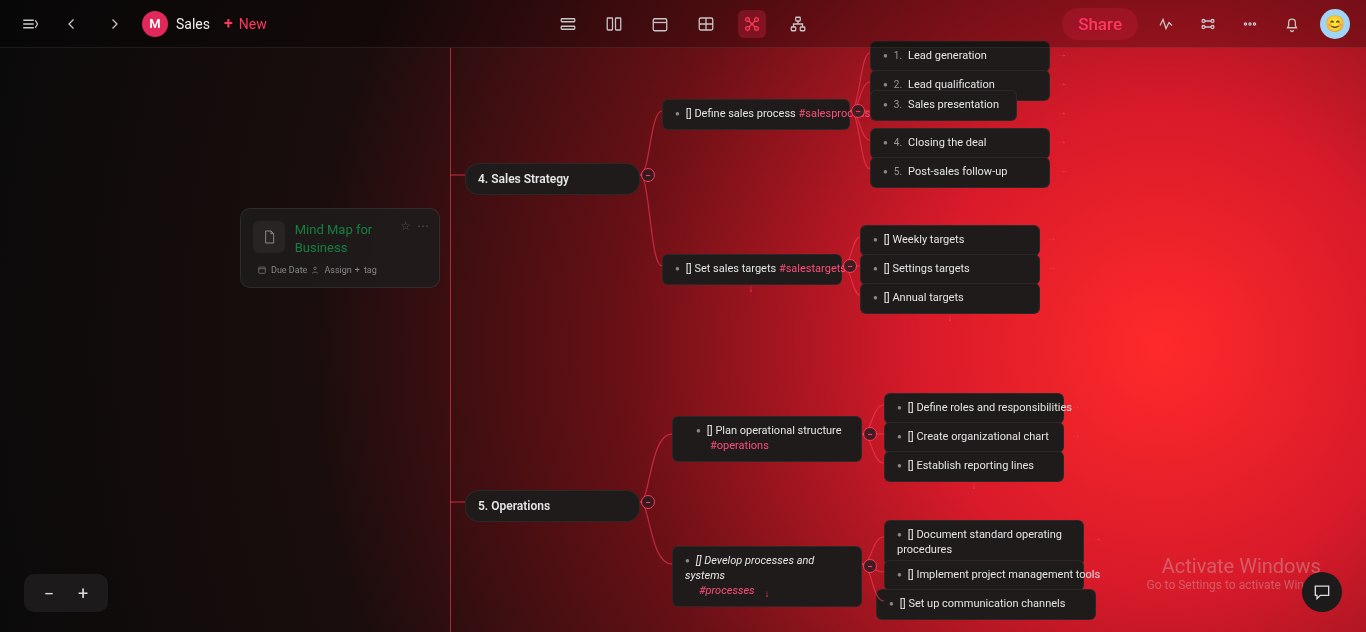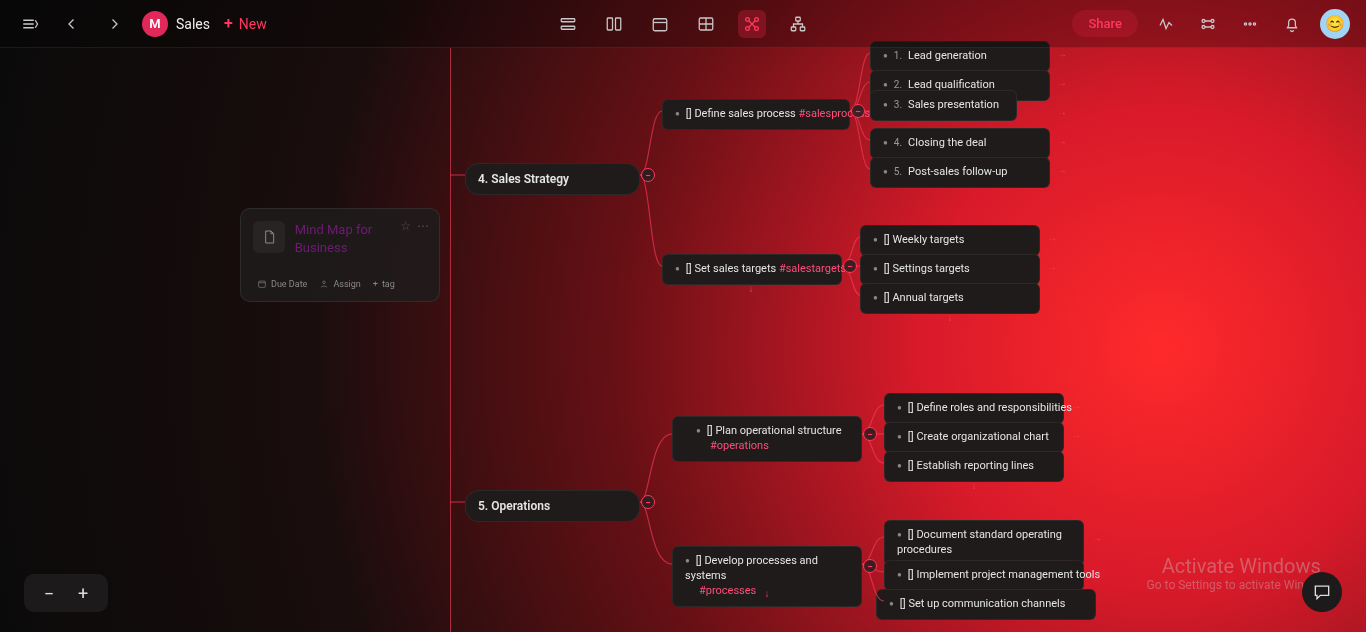--- a/index.html
+++ b/index.html
@@ -38,21 +38,21 @@
     width: 26px; height: 26px; border-radius: 50%;
     background: #e0295a; color: #fff; font-size: 13px; font-weight: 600;
     display: flex; align-items: center; justify-content: center;
   }
   .user-name { font-size: 14px; color: #eee; }
   .new-btn { display: flex; align-items: center; gap: 6px; color: #ff3860; font-size: 14px; cursor: pointer; }
   .new-btn .plus { font-size: 16px; font-weight: 600; }
   .share-btn {
     padding: 6px 16px; border-radius: 16px;
     background: rgba(255,40,80,0.18); color: #ff3860;
-    font-size: 13px; font-weight: 500; cursor: pointer;
+    font-size: 17px; font-weight: 500; cursor: pointer;
   }
   .profile-avatar {
     width: 30px; height: 30px; border-radius: 50%;
     background: #9fd4f5;
     display: flex; align-items: center; justify-content: center;
     font-size: 16px;
   }
   
   .root-card {
     position: absolute; left: 240px; top: 160px;
@@ -63,23 +63,23 @@
     z-index: 10;
   }
   .root-card .header { display: flex; align-items: flex-start; gap: 10px; }
   .root-card .doc-icon {
     width: 32px; height: 32px; border-radius: 6px;
     background: rgba(255,255,255,0.05);
     display: flex; align-items: center; justify-content: center;
     color: #888;
   }
   .root-card .doc-icon svg { width: 16px; height: 16px; stroke: currentColor; fill: none; stroke-width: 1.5; }
-  .root-card .title { font-size: 13px; color: #701a75; line-height: 1.35; }
+  .root-card .title { font-size: 13px; color: #15803d; line-height: 1.35; }
   .root-card .corner { position: absolute; top: 10px; right: 10px; display: flex; gap: 6px; color: #555; font-size: 12px; }
-  .root-card .meta { display: flex; gap: 12px; margin-top: 23px; margin-left: 4px; }
+  .root-card .meta { display: flex; gap: 3px; margin-top: 9px; margin-left: 4px; }
   .root-card .meta-item { display: flex; align-items: center; gap: 4px; font-size: 9px; color: #888; cursor: pointer; }
   .root-card .meta-item svg { width: 10px; height: 10px; stroke: currentColor; fill: none; stroke-width: 1.5; }
   
   .canvas { position: absolute; inset: 48px 0 0 0; }
   
   .trunk {
     position: absolute; left: 450px; top: 0; bottom: 0; width: 1px;
     background: rgba(255,60,90,0.6);
   }
   
@@ -360,21 +360,21 @@
   </div>
   <div class="handle minus" style="left:863px; top:379px;">−</div>
 
   <div class="node" style="left:884px; top:345px; width:180px;"><span class="bul">●</span><span>[] Define roles and responsibilities</span></div>
   <div class="handle arrow" style="left:1069px; top:350px;">→</div>
   <div class="node" style="left:884px; top:374px; width:180px;"><span class="bul">●</span><span>[] Create organizational chart</span></div>
   <div class="handle arrow" style="left:1069px; top:379px;">→</div>
   <div class="node" style="left:884px; top:403px; width:180px;"><span class="bul">●</span><span>[] Establish reporting lines</span></div>
   <div class="handle arrow" style="left:967px; top:430px;">↓</div>
 
-  <div class="node wrap" style="left:672px; top:498px; width:190px;">
+  <div class="node wrap" style="left:672px; top:498px; width:190px;font-style:italic;">
     <span class="bul">●</span><span>[] Develop processes and systems</span><br>
     <span class="tag" style="margin-left:14px;">#processes</span>
   </div>
   <div class="handle minus" style="left:863px; top:511px;">−</div>
   <div class="handle arrow" style="left:760px; top:538px;">↓</div>
 
   <div class="node wrap" style="left:884px; top:472px; width:200px;"><span class="bul">●</span><span>[] Document standard operating procedures</span></div>
   <div class="handle arrow" style="left:1090px; top:482px;">→</div>
   <div class="node" style="left:884px; top:512px; width:200px;"><span class="bul">●</span><span>[] Implement project management tools</span></div>
   <div class="handle arrow" style="left:1090px; top:517px;">→</div>

